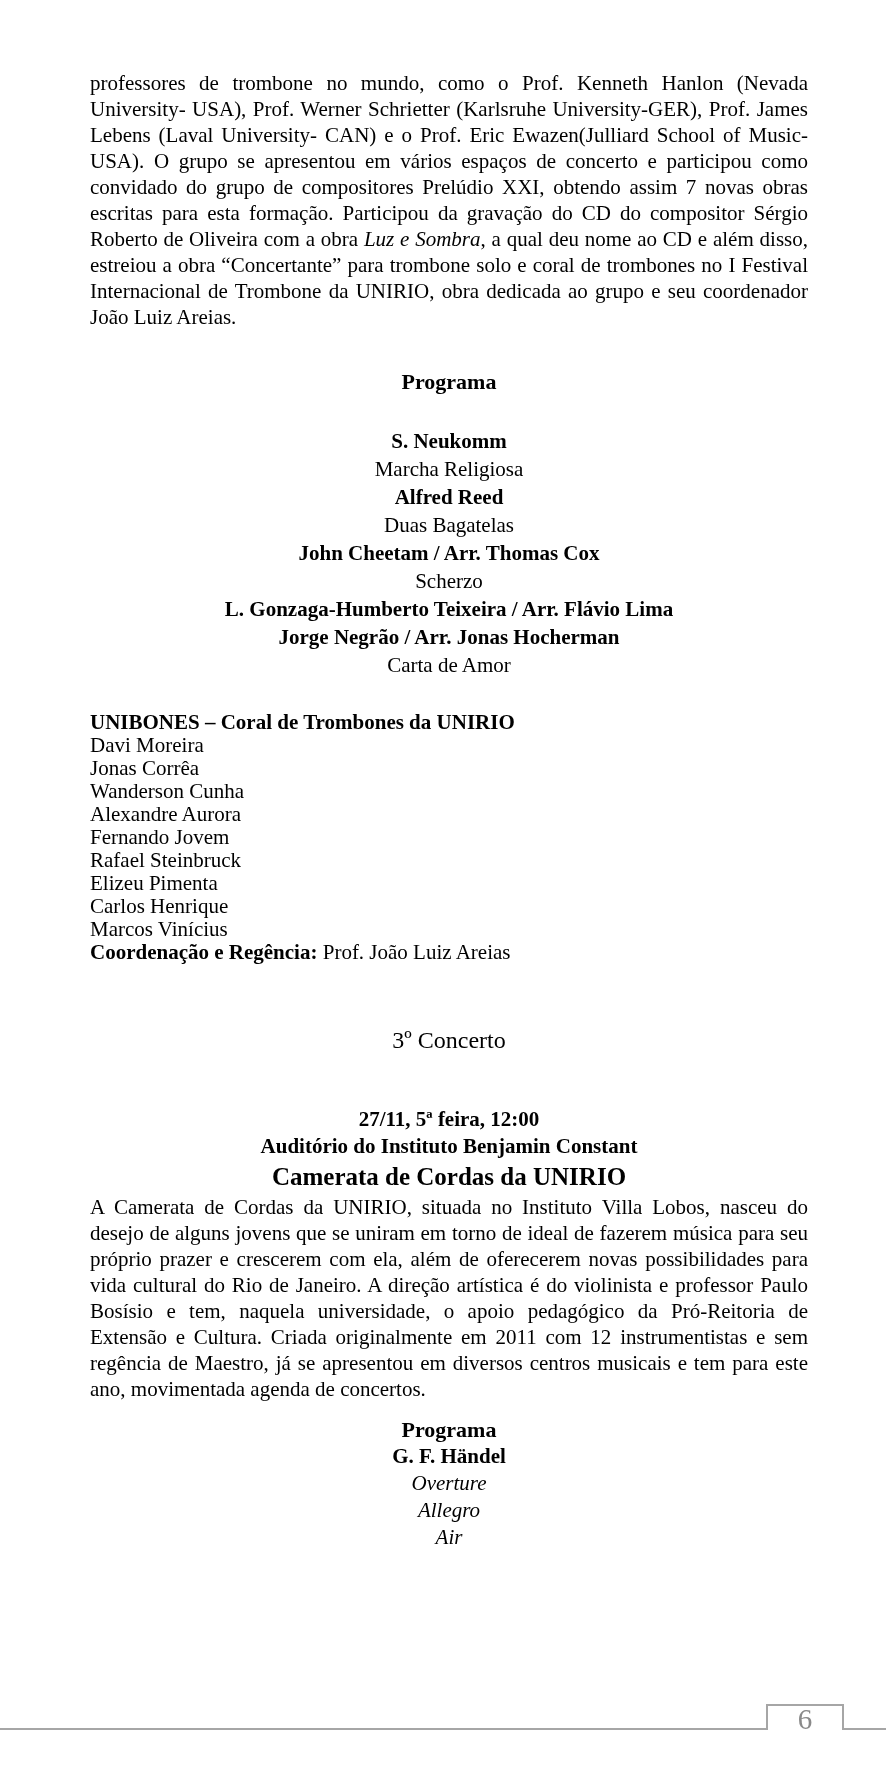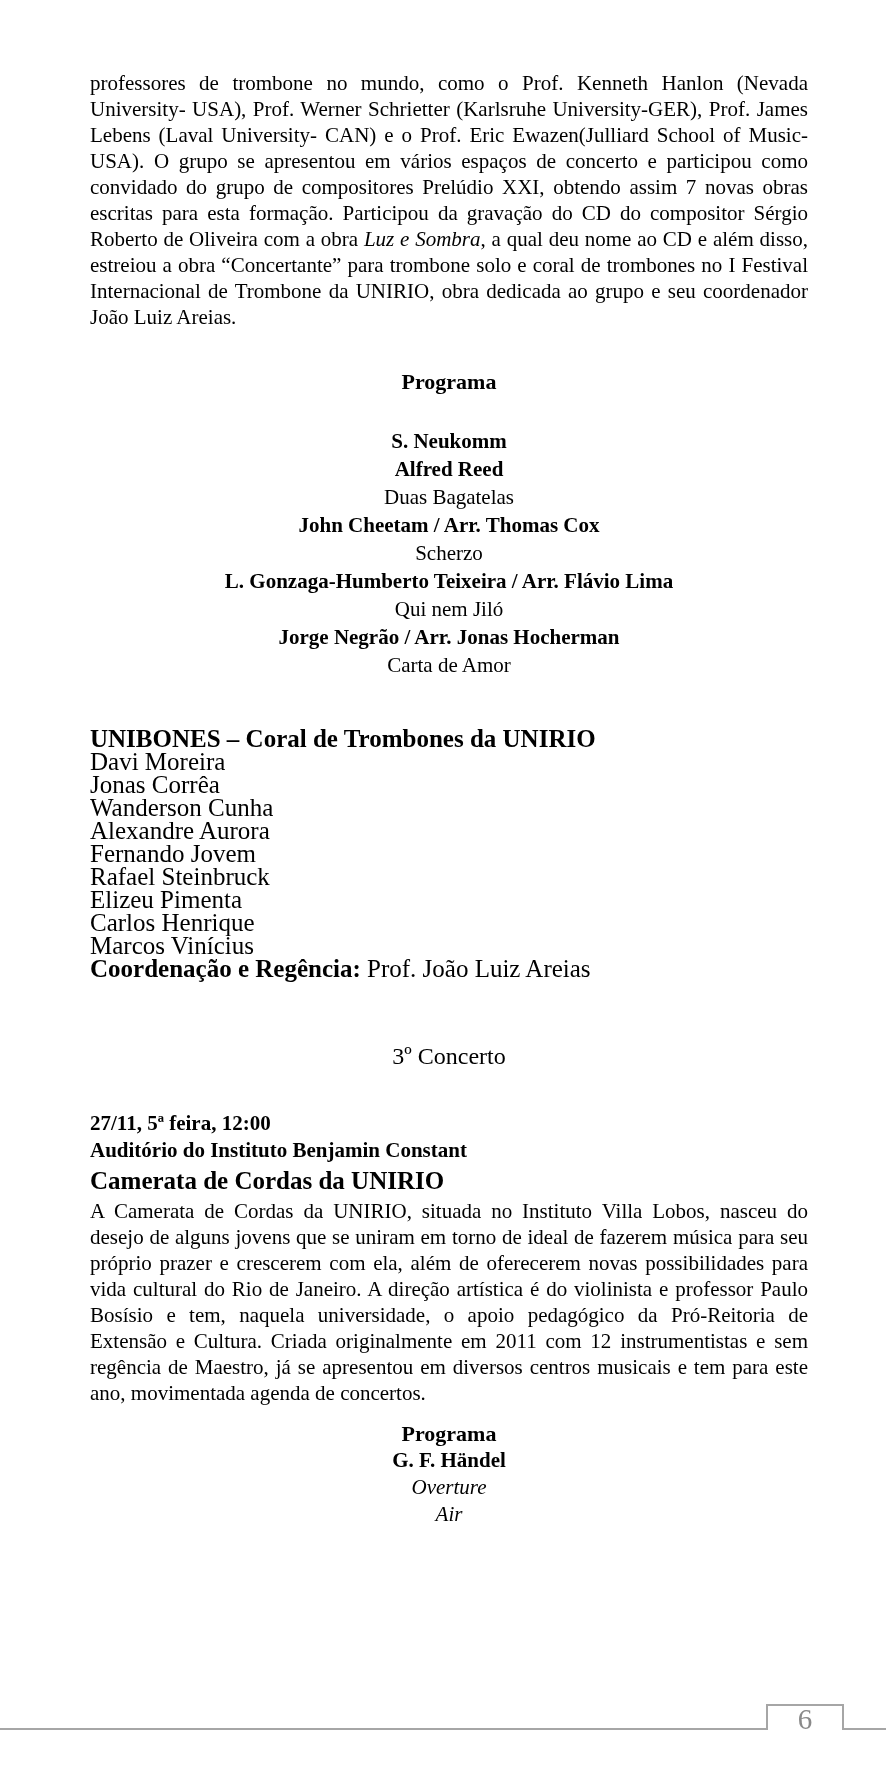--- a/index.html
+++ b/index.html
@@ -37,36 +37,37 @@
   
   .program-list {
     margin-top: 32px;
     text-align: center;
     font-size: 21px;
     line-height: 28px;
   }
   .program-list .composer { font-weight: bold; }
   
   .roster {
-    margin-top: 48px;
-    font-size: 25px;
+    margin-top: 32px;
+    font-size: 21px;
     line-height: 23px;
     text-align: left;
   }
   .roster .roster-heading { font-weight: bold; }
   .roster .coord-label { font-weight: bold; }
   
   .concert-number {
     margin-top: 62px;
     font-size: 24px;
     line-height: 28px;
     text-align: center;
   }
   .concert-head {
-    margin-top: 40px;
+    margin-top: 52px;
+    text-align: center;
   }
   .concert-head .datetime,
   .concert-head .venue {
     font-size: 21px;
     line-height: 27px;
     font-weight: bold;
   }
   .concert-head .ensemble {
     font-size: 25px;
     line-height: 34px;
@@ -122,26 +123,26 @@
 
 <div class="sheet">
   <div class="content">
 
     <div class="para"><span class="normal">professores de trombone no mundo, como o Prof. Kenneth Hanlon (Nevada University- USA), Prof. Werner Schrietter (Karlsruhe University-GER), Prof. James Lebens (Laval University- CAN) e o Prof. Eric Ewazen(Julliard School of Music-USA). O grupo se apresentou em vários espaços de concerto e participou como convidado do grupo de compositores Prelúdio XXI, obtendo assim 7 novas obras escritas para esta formação. Participou da gravação do CD do compositor Sérgio Roberto de Oliveira com a obra </span><span class="italic">Luz e Sombra</span><span class="normal">, a qual deu nome ao CD e além disso, estreiou a obra “Concertante” para trombone solo e coral de trombones no I Festival Internacional de Trombone da UNIRIO, obra dedicada ao grupo e seu coordenador João Luiz Areias.</span></div>
 
     <div class="programa-heading">Programa</div>
 
     <div class="program-list">
         <div class="composer">S. Neukomm</div>
+        <div class="piece">Marcha Religiosa</div>
         <div class="composer">Alfred Reed</div>
         <div class="piece">Duas Bagatelas</div>
         <div class="composer">John Cheetam / Arr. Thomas Cox</div>
         <div class="piece">Scherzo</div>
         <div class="composer">L. Gonzaga-Humberto Teixeira / Arr. Flávio Lima</div>
-        <div class="piece">Qui nem Jiló</div>
         <div class="composer">Jorge Negrão / Arr. Jonas Hocherman</div>
         <div class="piece">Carta de Amor</div>
       </div>
 
     <div class="roster">
       <div class="roster-heading">UNIBONES – Coral de Trombones da UNIRIO</div>
       <div>
           <div>Davi Moreira</div>
           <div>Jonas Corrêa</div>
           <div>Wanderson Cunha</div>
@@ -164,20 +165,21 @@
     </div>
 
     <div class="para">A Camerata de Cordas da UNIRIO, situada no Instituto Villa Lobos, nasceu do desejo de alguns jovens que se uniram em torno de ideal de fazerem música para seu próprio prazer e crescerem com ela, além de oferecerem novas possibilidades para vida cultural do Rio de Janeiro. A direção artística é do violinista e professor Paulo Bosísio e tem, naquela universidade, o apoio pedagógico da Pró-Reitoria de Extensão e Cultura. Criada originalmente em 2011 com 12 instrumentistas e sem regência de Maestro, já se apresentou em diversos centros musicais e tem para este ano, movimentada agenda de concertos.</div>
 
     <div class="programa-heading-2">Programa</div>
 
     <div class="work-block">
       <div class="composer">G. F. Händel</div>
       <div>
           <div class="movement">Overture</div>
+          <div class="movement">Allegro</div>
           <div class="movement">Air</div>
         </div>
     </div>
 
   </div>
 
   <div class="footer-rule"></div>
   <div class="page-num-box">
     <span class="page-num">6</span>
   </div>

